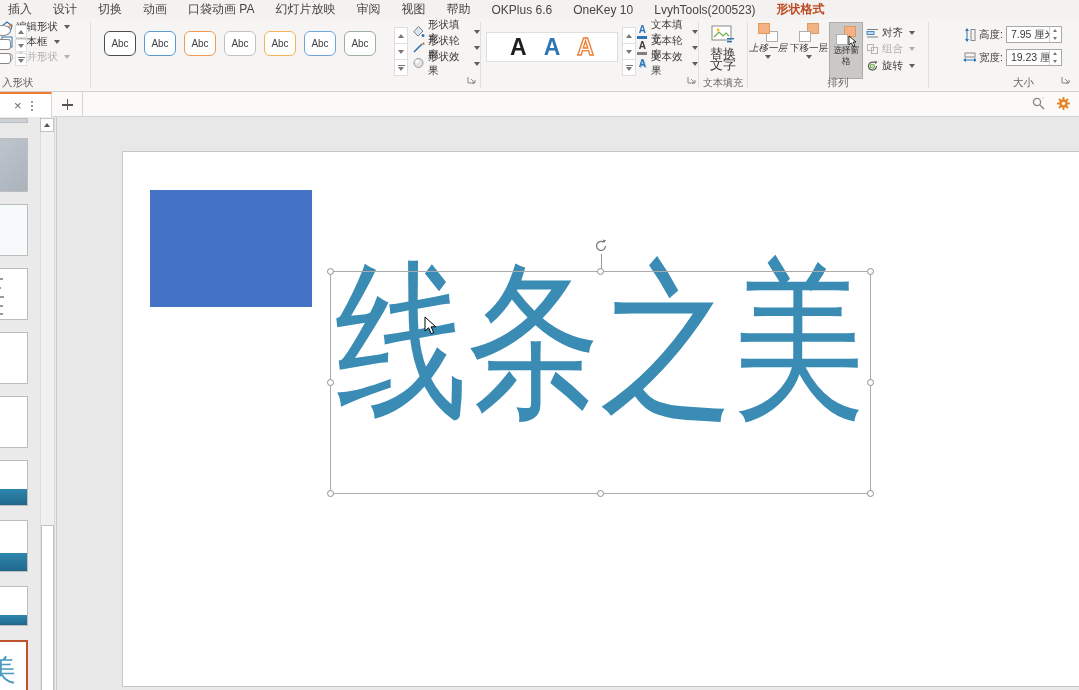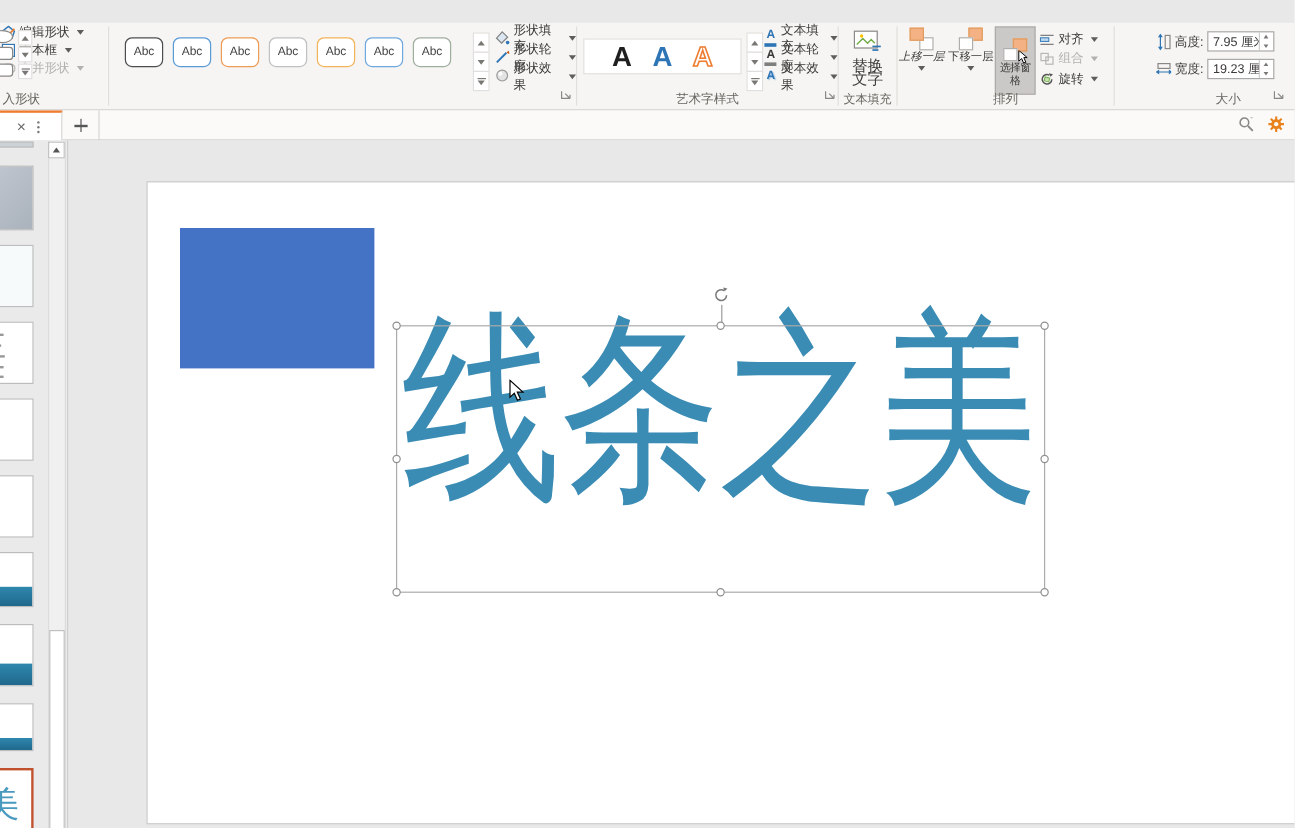--- a/index.html
+++ b/index.html
@@ -114,20 +114,35 @@
   .h-bl{left:-4px;bottom:-4px;} .h-bc{left:calc(50% - 4px);bottom:-4px;} .h-br{right:-4px;bottom:-4px;}
   .rot-stem { position:absolute; left:50%; top:-18px; width:1px; height:15px; background:#9b9b9b; }
   .rot-icon { position:absolute; left:calc(50% - 7px); top:-33px; }
   .cursor { position:absolute; left:301px; top:164px; }
 </style>
 </head>
 <body>
 
 <div class="screen">
 
+  <div class="menubar">
+    <div class="mtab">插入</div>
+    <div class="mtab">设计</div>
+    <div class="mtab">切换</div>
+    <div class="mtab">动画</div>
+    <div class="mtab">口袋动画 PA</div>
+    <div class="mtab">幻灯片放映</div>
+    <div class="mtab">审阅</div>
+    <div class="mtab">视图</div>
+    <div class="mtab">帮助</div>
+    <div class="mtab">OKPlus 6.6</div>
+    <div class="mtab">OneKey 10</div>
+    <div class="mtab">LvyhTools(200523)</div>
+    <div class="mtab active">形状格式</div>
+  </div>
 
   <div class="ribbon">
 
     <section class="grp" style="left:0;width:90px;">
       <div class="mini-shapes">
         <div class="mini-shape ms-ellipse"></div>
         <div class="mini-shape ms-round"></div>
         <div class="mini-shape ms-round"></div>
       </div>
       <div class="mini-arrows">
@@ -296,21 +311,20 @@
           <span class="chev"></span>
         </div>
         <div class="cmd-row">
           <span class="a-ic">
               <span style="color:#2e75b6;text-shadow:1px 1px 1px #9dc3e6;">A</span>
             </span>
           <span>文本效果</span>
           <span class="chev"></span>
         </div>
       </div>
-      <div class="grp-label">艺术字样式</div>
       <span class="launcher" style="right:2px;"><svg width="9" height="9">
             <path d="M1,2 V8 H7" fill="none" stroke="#8a8886" stroke-width="1"></path>
             <path d="M4,4 L8,8 M8,8 V5 M8,8 H5" fill="none" stroke="#8a8886" stroke-width="1"></path>
           </svg></span>
     </section>
     <div class="vdiv" style="left:698px;"></div>
 
     <section class="grp" style="left:699px;width:48px;">
       <div class="big-btn" style="position:absolute;left:0;right:0;top:6px;">
         <span><svg width="24" height="19">
@@ -337,21 +351,21 @@
         <span class="chev" style="margin-left:0;margin-top:2px;"></span>
       </div>
       <div class="big-btn" style="position:absolute;left:41px;top:4px;width:40px;">
         <span class="sq-ic">
           <span class="sq orange" style="right:0;top:0;"></span>
             <span class="sq" style="left:0;bottom:0;"></span>
         </span>
         <span class="big-label" style="font-size:9.5px;">下移一层</span>
         <span class="chev" style="margin-left:0;margin-top:2px;"></span>
       </div>
-      <div class="big-btn sel-pane-btn" style="position:absolute;left:81px;top:3px;width:34px;height:57px;justify-content:center;padding-top:3px;">
+      <div class="big-btn sel-pane-btn" style="position:absolute;left:81px;top:3px;width:34px;height:57px;justify-content:flex-start;padding-top:3px;">
         <span class="sq-ic">
           <span class="sq orange" style="right:0;top:0;"></span>
             <span class="sq" style="left:0;bottom:0;"></span>
           <svg width="10" height="12" style="position:absolute;right:-2px;bottom:-3px;">
               <polygon points="1,0 1,9 3.4,6.8 5,10.5 6.8,9.7 5.2,6 8,6" fill="#fff" stroke="#000" stroke-width="0.8"></polygon>
             </svg>
         </span>
         <span class="big-label" style="font-size:9px;letter-spacing:-0.5px;">选择窗格</span>
       </div>
       <div class="small-col" style="left:118px;top:6px;">

